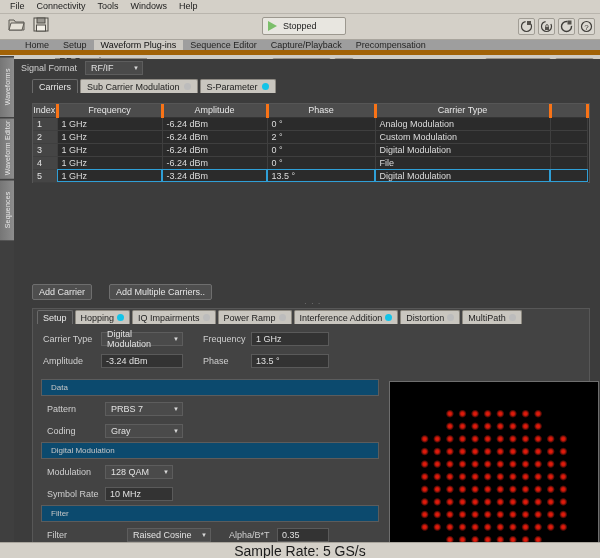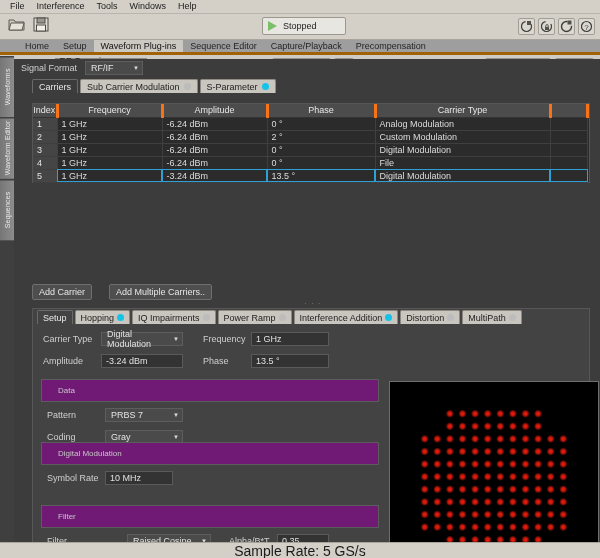--- a/index.html
+++ b/index.html
@@ -51,21 +51,21 @@
   .circ-btn {
     width: 17px; height: 17px; border: 1px solid #a29e96;
     background: #dbd8d1; border-radius: 2px;
     display: flex; align-items: center; justify-content: center;
   }
 
   
   .ribbon {
     height: 15px; background: #9e9e9e;
     display: flex; align-items: stretch; padding-left: 18px;
-    border-bottom: 3px solid #a16207;
+    border-bottom: 5px solid #a16207;
   }
   .rtab {
     font-size: 9px; color: #242424; padding: 0 7px;
     display: flex; align-items: center; line-height: 14px;
   }
   .rtab.active { background: #ccc9c2; color: #111; }
 
   
   .pluginbar {
     height: 22px; background: #cfccc5;
@@ -183,22 +183,22 @@
   .fl { font-size: 9px; color: #cfcfcf; width: 58px; }
   .inp-dk {
     height: 14px; background: #333; border: 1px solid #5a5a5a;
     font-size: 9px; color: #e0e0e0; padding: 0 4px;
     display: flex; align-items: center;
   }
 
   
   .grp { position: absolute; }
   .grp-hd {
-    height: 23px; background: #701a75; border: 1px solid #5c5c5c;
-    font-size: 8px; color: #c6c6c6; padding-left: 16px;
+    height: 17px; background: #0c4a6e; border: 1px solid #5c5c5c;
+    font-size: 8px; color: #c6c6c6; padding-left: 9px;
     display: flex; align-items: center;
   }
   .grp-body { padding: 6px 0 0 6px; }
 
   
   .constell {
     position: absolute; left: 356px; top: 72px; width: 210px; height: 206px;
     background: #000; border: 1px solid #6e6e6e;
   }
 
@@ -211,21 +211,21 @@
   }
   .icon-svg { display: block; }
 </style>
 </head>
 <body>
 
 <div id="app">
 
   <div class="menubar">
     <div class="mi">File</div>
-    <div class="mi">Interference</div>
+    <div class="mi">Connectivity</div>
     <div class="mi">Tools</div>
     <div class="mi">Windows</div>
     <div class="mi">Help</div>
   </div>
 
   <div class="toolbar">
     <div class="tb-btn">
       <svg class="icon-svg" width="17" height="15" viewBox="0 0 17 15">
         <path d="M1 3h5l1.5 2H16v8H1z" fill="#cfcabf" stroke="#5d5a54" stroke-width="1"></path>
         <path d="M3 6h13l-2 7H1z" fill="#e6e2d8" stroke="#5d5a54" stroke-width="1"></path>
@@ -479,20 +479,27 @@
               <span>Gray</span>
               <span class="arw">▼</span>
             </div>
           </div>
         </div>
       </div>
 
       <div class="grp" style="left:8px; top:133px; width:338px;">
         <div class="grp-hd">Digital Modulation</div>
         <div class="grp-body">
+          <div class="frow">
+            <span class="fl">Modulation</span>
+            <div class="combo-dk" style="width:68px">
+              <span>128 QAM</span>
+              <span class="arw">▼</span>
+            </div>
+          </div>
           <div class="frow">
             <span class="fl">Symbol Rate</span>
             <div class="inp-dk" style="width:68px">10 MHz</div>
           </div>
         </div>
       </div>
 
       <div class="grp" style="left:8px; top:196px; width:338px;">
         <div class="grp-hd">Filter</div>
         <div class="grp-body">

